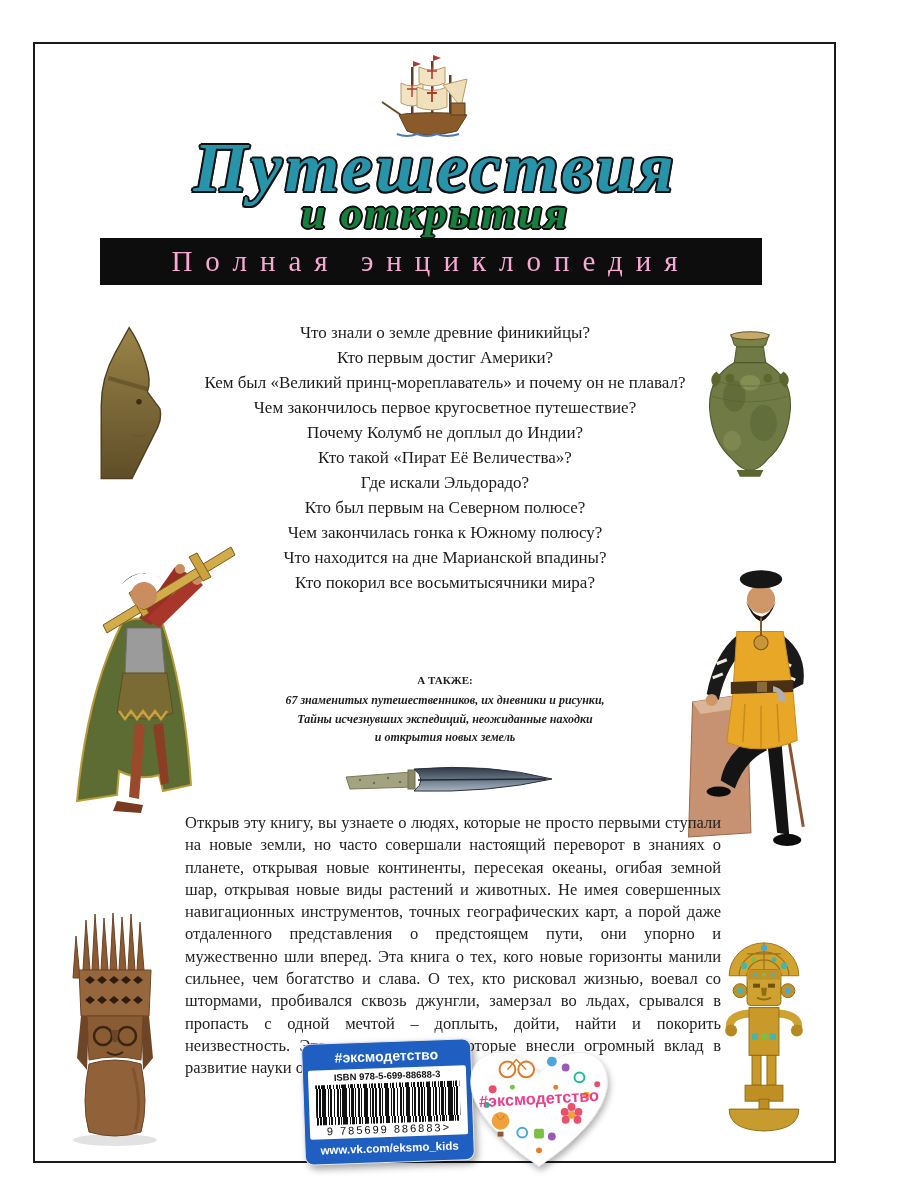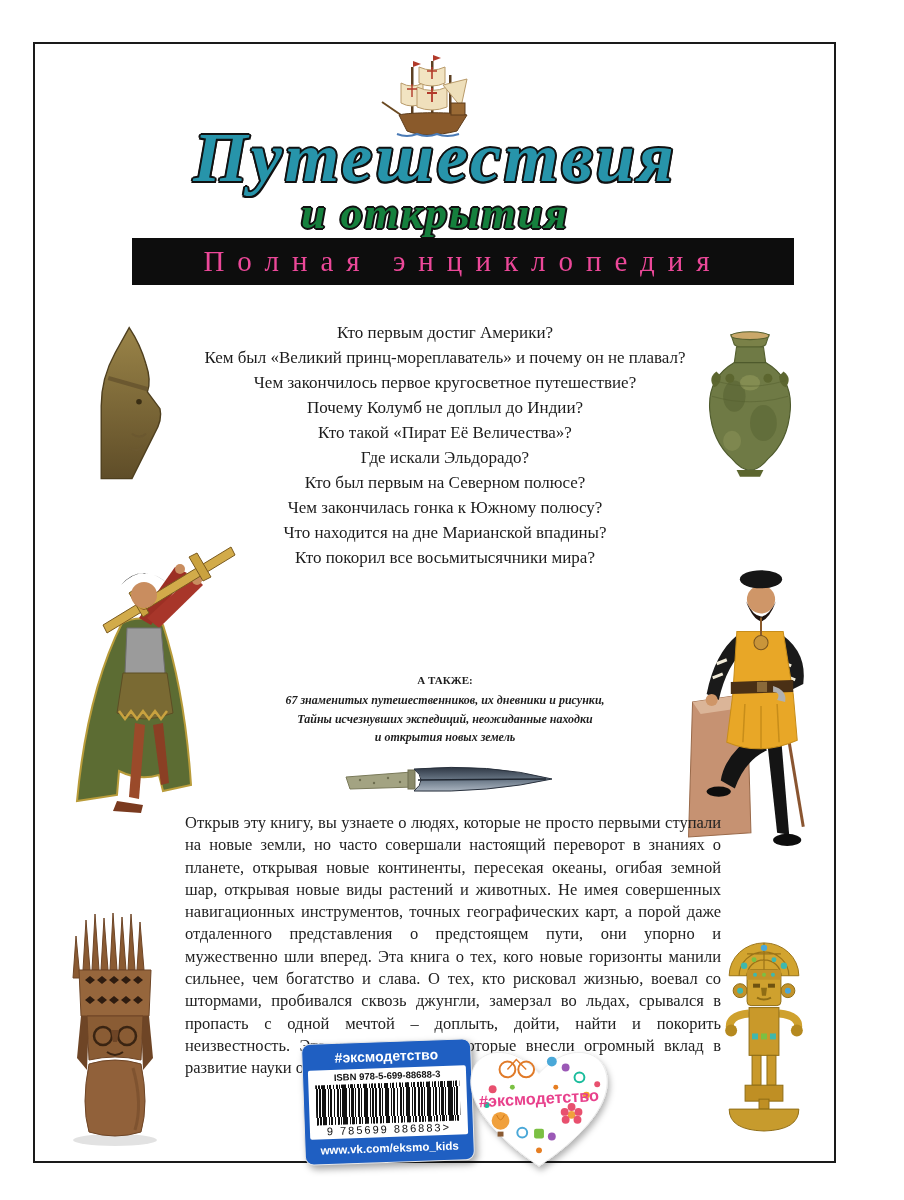--- a/index.html
+++ b/index.html
@@ -1,30 +1,30 @@
 <!DOCTYPE html>
 <html><head>
 <meta charset="utf-8">
 <style>
   html,body{margin:0;padding:0;background:#fff;}
   .page{position:relative;width:904px;height:1200px;background:#fff;overflow:hidden;
         font-family:"Liberation Serif","DejaVu Serif",serif;color:#1e1e1e;}
   .frame{position:absolute;left:33px;top:42px;width:799px;height:1117px;border:2px solid #1a1a1a;}
   .abs{position:absolute;}
 
-  .title1{left:0;top:122px;width:870px;text-align:center;font-size:70px;line-height:72px;
+  .title1{left:0;top:132px;width:870px;text-align:center;font-size:70px;line-height:72px;
           font-style:italic;font-weight:bold;letter-spacing:3px;color:#2794aa;
           text-shadow:2px 0 0 #111,-2px 0 0 #111,0 2px 0 #111,0 -2px 0 #111,
                       1.5px 1.5px 0 #111,-1.5px 1.5px 0 #111,1.5px -1.5px 0 #111,-1.5px -1.5px 0 #111;}
   .title2{left:0;top:190px;width:870px;text-align:center;font-size:44px;line-height:48px;
           font-style:italic;font-weight:bold;letter-spacing:2px;color:#15803d;
           text-shadow:2px 0 0 #111,-2px 0 0 #111,0 2px 0 #111,0 -2px 0 #111,
                       1.2px 1.2px 0 #111,-1.2px 1.2px 0 #111,1.2px -1.2px 0 #111,-1.2px -1.2px 0 #111;}
-  .banner{left:100px;top:238px;width:662px;height:47px;background:#0d0d0d;color:#ec4899;
-          font-size:29px;line-height:47px;letter-spacing:13px;text-align:center;margin-left:32px;}
+  .banner{left:100px;top:238px;width:662px;height:47px;background:#0d0d0d;color:#f9a8d4;
+          font-size:29px;line-height:47px;letter-spacing:13px;text-align:center;}
   .questions{left:60px;top:320px;width:770px;text-align:center;font-size:17px;line-height:25px;color:#1c1c1c;}
   .also{left:60px;top:642px;width:770px;text-align:center;}
   .also-h{font-size:11px;font-weight:bold;line-height:22px;margin-top:27px;}
   .also-l{font-size:12px;font-weight:bold;font-style:italic;line-height:18.5px;}
   .descr{left:185px;top:812px;width:536px;font-size:16.5px;line-height:22.3px;text-align:justify;color:#222;}
 
   .bc{left:303px;top:1041px;width:158px;background:#1f5fc2;border-radius:9px;padding:5px 5px 6px 5px;
       transform:rotate(-2deg);box-shadow:3px 4px 7px rgba(0,0,0,.35);border:1px solid #e8e8e8;
       font-family:"Liberation Sans","DejaVu Sans",sans-serif;}
   .bc-head{color:#fff;font-weight:bold;font-size:14px;text-align:center;line-height:18px;}
@@ -64,20 +64,21 @@
       <rect x="74" y="48" width="14" height="12" fill="#9a6a35" stroke="#5d3b1a"></rect>
       <path d="M20,79 Q30,83 40,79 Q50,83 60,79 Q70,83 82,79" stroke="#4a7ab5" stroke-width="2" fill="none"></path>
     </svg>
   </div>
 
   <div class="abs title1">Путешествия</div>
   <div class="abs title2">и открытия</div>
   <div class="abs banner">Полная энциклопедия</div>
 
   <div class="abs questions">
+    <div>Что знали о земле древние финикийцы?</div>
     <div>Кто первым достиг Америки?</div>
     <div>Кем был «Великий принц-мореплаватель» и почему он не плавал?</div>
     <div>Чем закончилось первое кругосветное путешествие?</div>
     <div>Почему Колумб не доплыл до Индии?</div>
     <div>Кто такой «Пират Её Величества»?</div>
     <div>Где искали Эльдорадо?</div>
     <div>Кто был первым на Северном полюсе?</div>
     <div>Чем закончилась гонка к Южному полюсу?</div>
     <div>Что находится на дне Марианской впадины?</div>
     <div>Кто покорил все восьмитысячники мира?</div>

